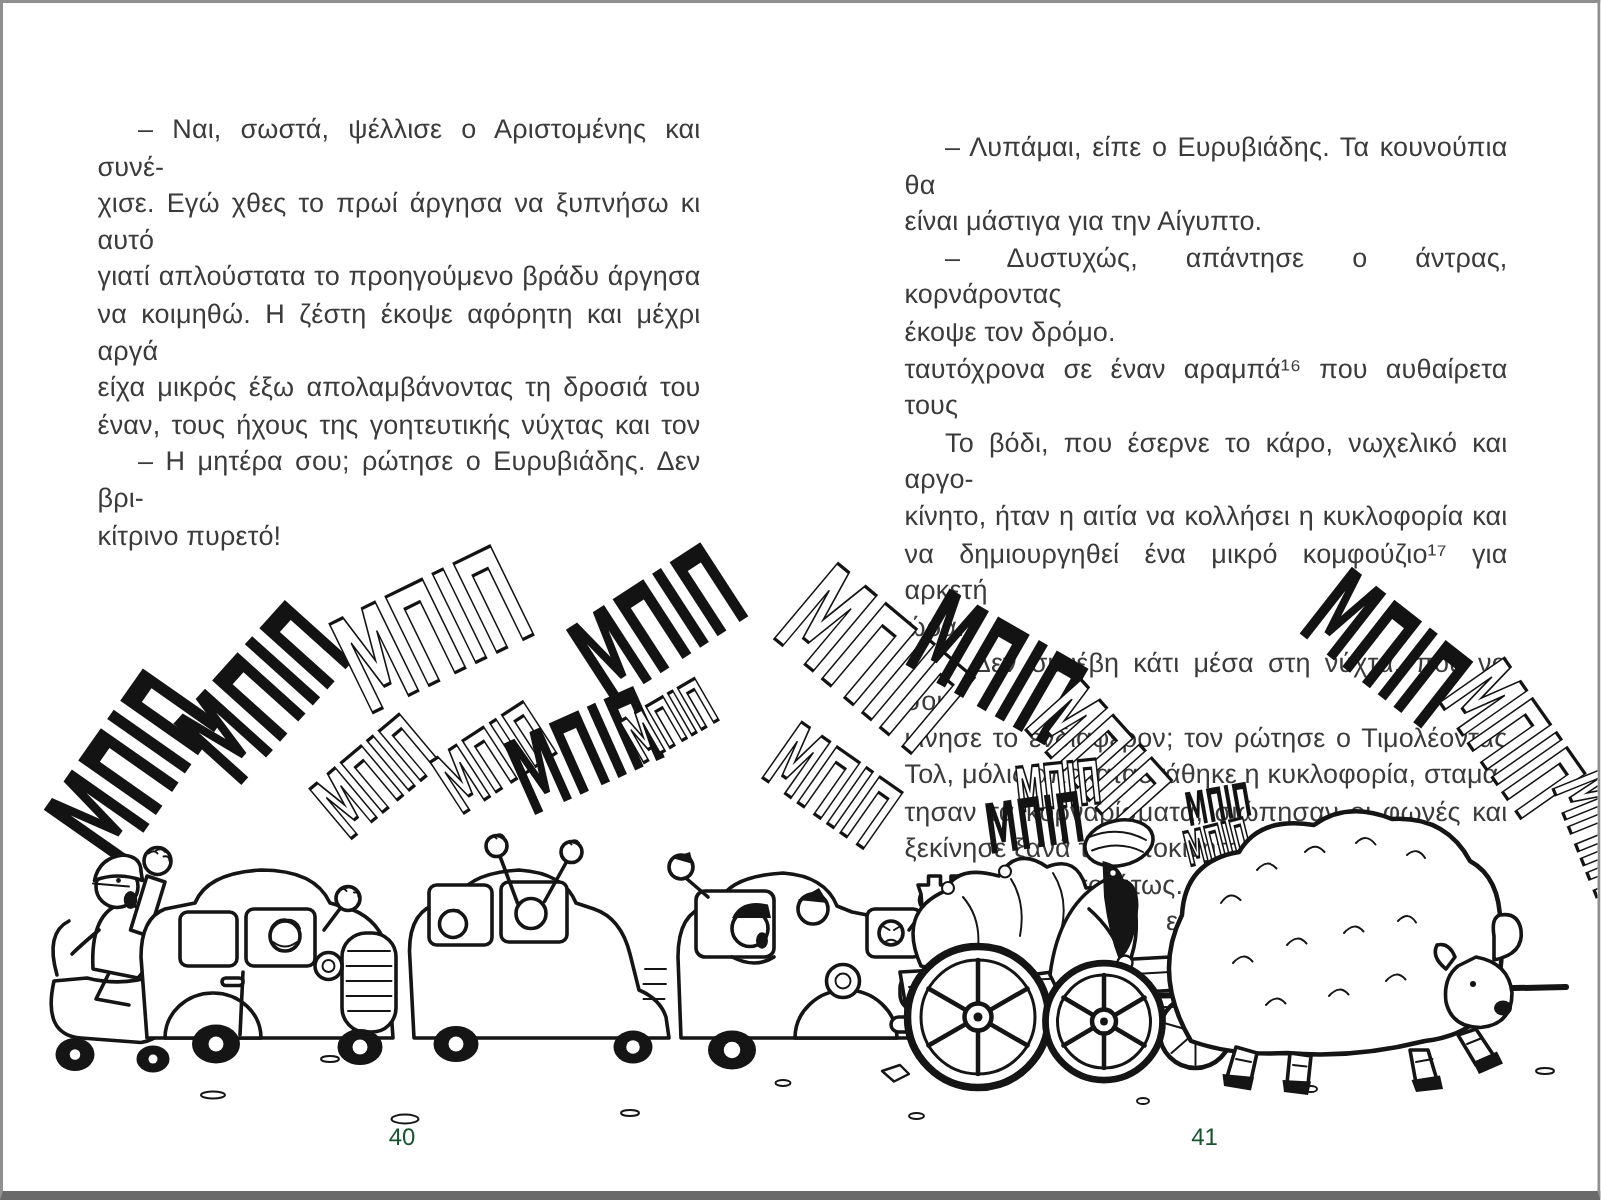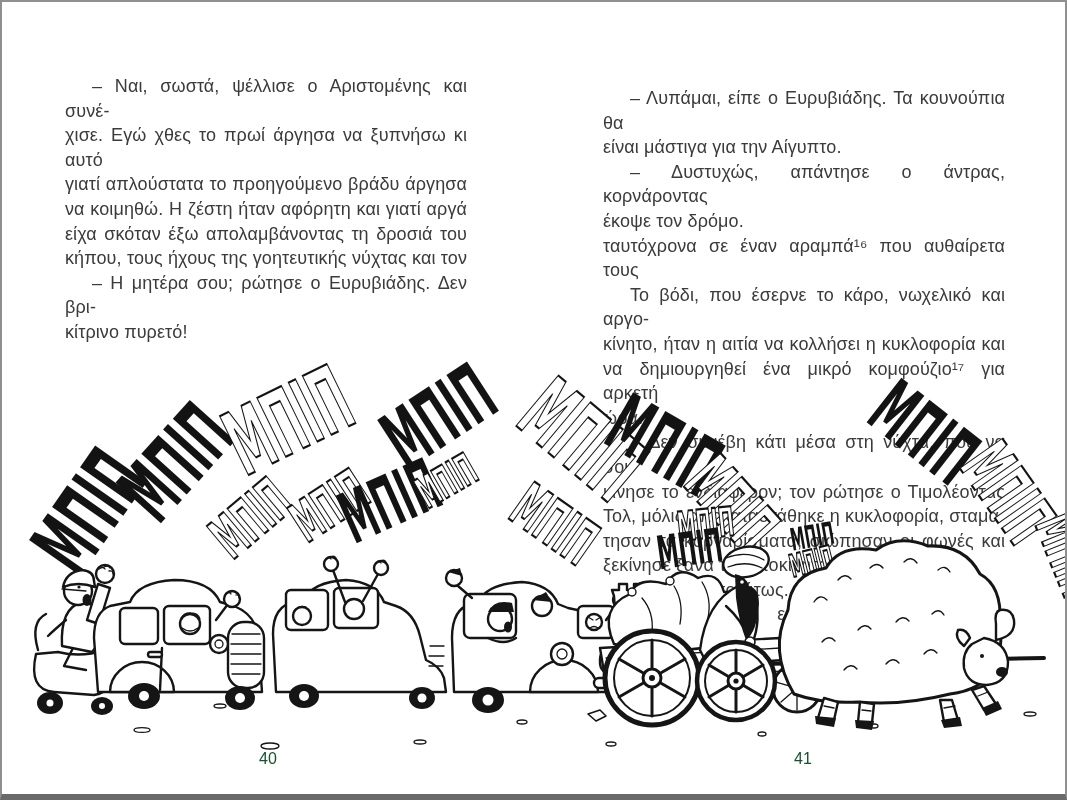--- a/index.html
+++ b/index.html
@@ -36,23 +36,23 @@
 </style>
 </head>
 <body>
 
 <div class="frame">
 
   <div id="left-text" class="textcol">
       <div class="tline first">– Ναι, σωστά, ψέλλισε ο Αριστομένης και συνέ-</div>
       <div class="tline">χισε. Εγώ χθες το πρωί άργησα να ξυπνήσω κι αυτό</div>
       <div class="tline">γιατί απλούστατα το προηγούμενο βράδυ άργησα</div>
-      <div class="tline">να κοιμηθώ. Η ζέστη ήταν αφόρητη και γιατί αργά</div>
-      <div class="tline">είχα σκόταν έξω απολαμβάνοντας τη δροσιά του</div>
-      <div class="tline">κήπου, τους ήχους της γοητευτικής νύχτας και τον</div>
+      <div class="tline">να κοιμηθώ. Η ζέστη έκοψε αφόρητη και μέχρι αργά</div>
+      <div class="tline">είχα μικρός έξω απολαμβάνοντας τη δροσιά του</div>
+      <div class="tline">έναν, τους ήχους της γοητευτικής νύχτας και τον</div>
       <div class="tline first">– Η μητέρα σου; ρώτησε ο Ευρυβιάδης. Δεν βρι-</div>
       <div class="tline last">κίτρινο πυρετό!</div>
     </div>
   <div id="right-text" class="textcol">
       <div class="tline first">– Λυπάμαι, είπε ο Ευρυβιάδης. Τα κουνούπια θα</div>
       <div class="tline last">είναι μάστιγα για την Αίγυπτο.</div>
       <div class="tline first">– Δυστυχώς, απάντησε ο άντρας, κορνάροντας</div>
       <div class="tline last">έκοψε τον δρόμο.</div>
       <div class="tline">ταυτόχρονα σε έναν αραμπά¹⁶ που αυθαίρετα τους</div>
       <div class="tline first">Το βόδι, που έσερνε το κάρο, νωχελικό και αργο-</div>

